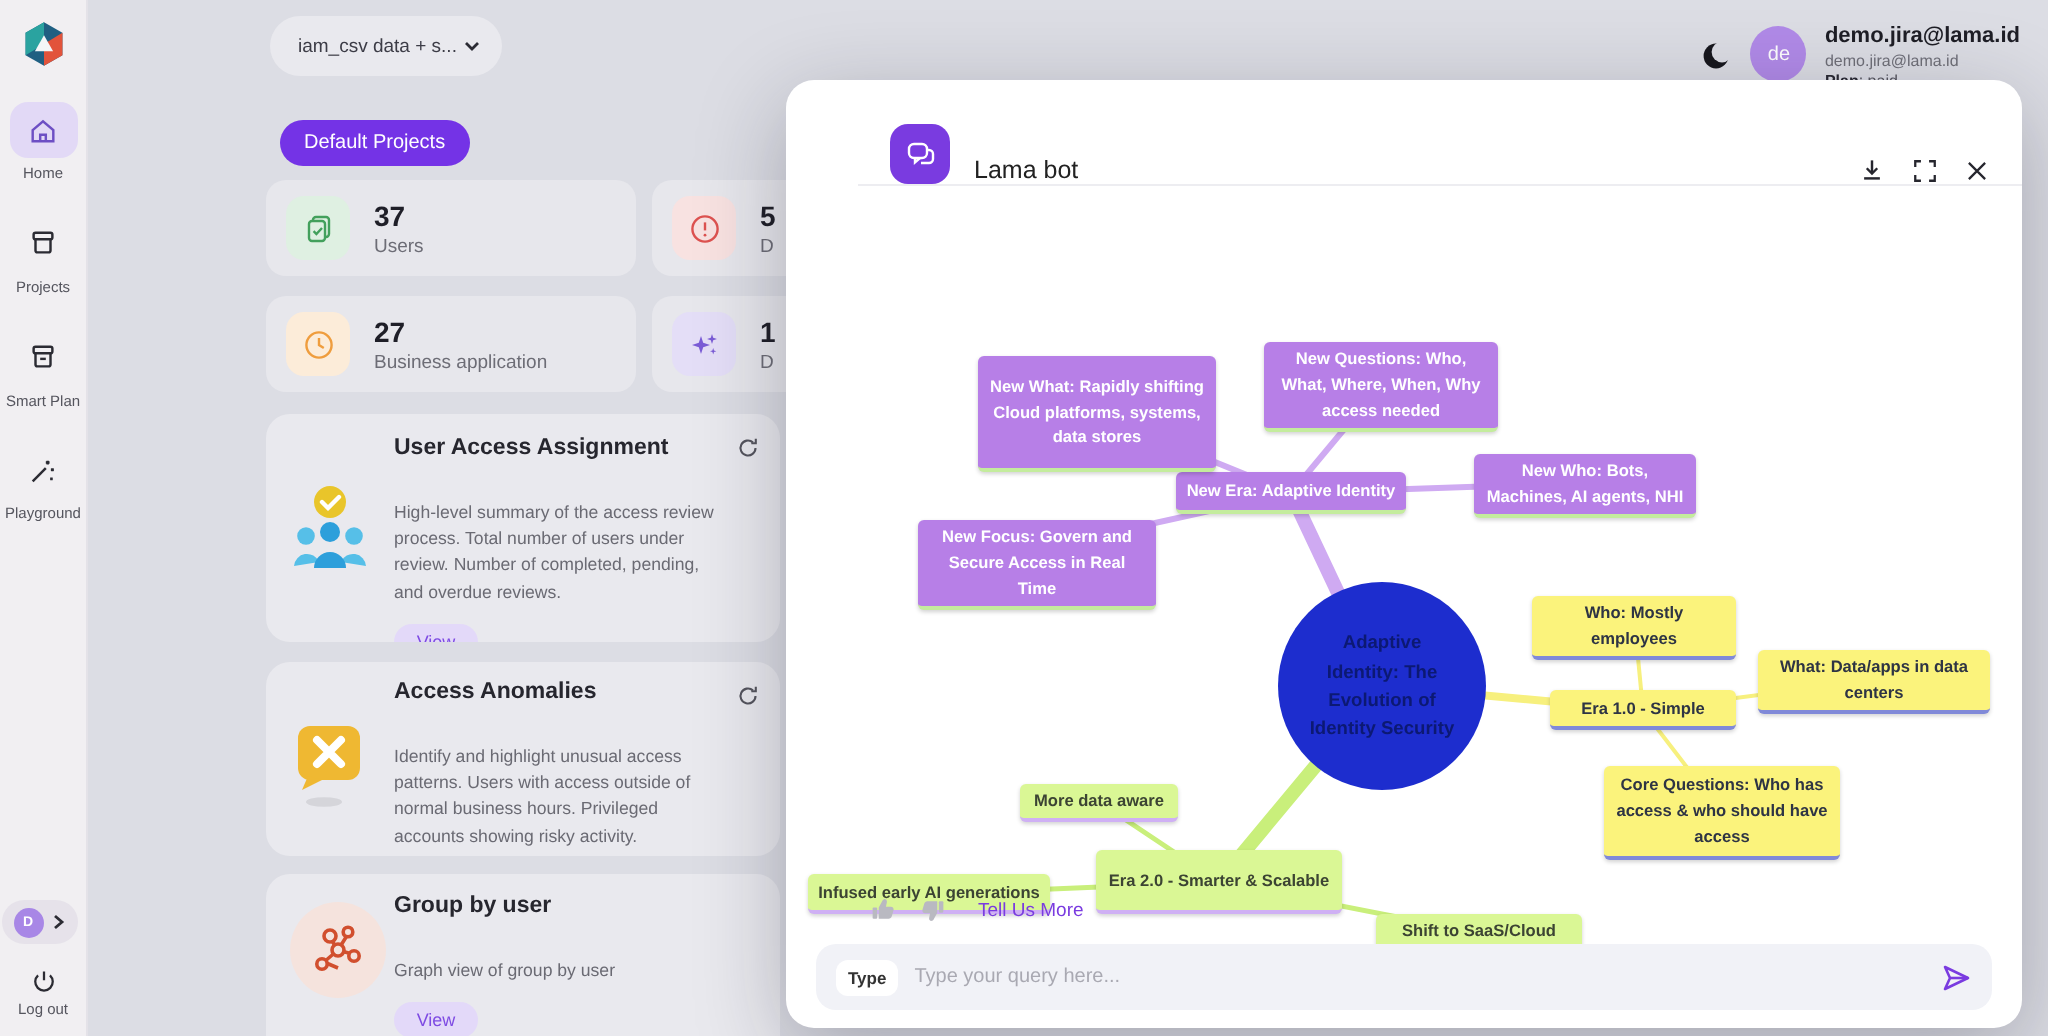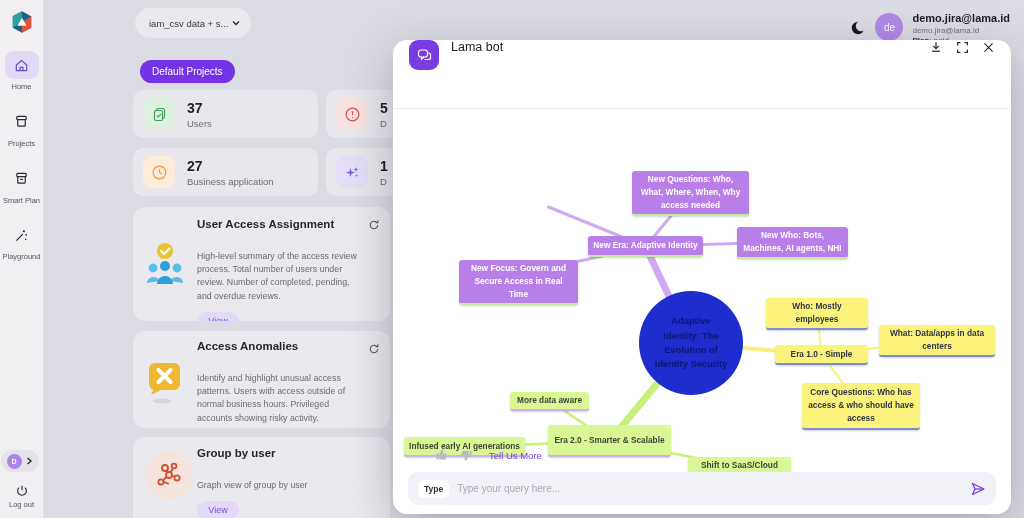--- a/index.html
+++ b/index.html
@@ -66,21 +66,21 @@
     margin-top:9px; width:42px; height:18px; border:none; border-radius:9px;
     background:#e3d9f9; color:#7e4be3; font-size:9px; cursor:pointer;
   }
   .graph-icon-circle { width:48px; height:48px; border-radius:50%; background:#f5e3dd; display:flex; align-items:center; justify-content:center; }
   
   .modal {
     position:absolute; left:393px; top:40px; width:618px; height:474px;
     background:#ffffff; border-radius:14px; z-index:10;
     box-shadow:0 12px 45px rgba(20,20,40,.28);
   }
-  .modal-header { height:69px; display:flex; align-items:flex-start; padding:0 16px; border-bottom:1px solid #ededf1; }
+  .modal-header { height:53px; display:flex; align-items:flex-end; padding:0 16px; border-bottom:1px solid #ededf1;margin-left:36px; }
   .bot-badge { width:30px; height:30px; border-radius:9px; background:#7a3be0; display:flex; align-items:center; justify-content:center; }
   .modal-title { font-size:12.5px; color:#222; margin-left:12px; flex:1; }
   .header-actions { display:flex; align-items:center; gap:13px; }
   .header-actions > span { cursor:pointer; display:flex; }
   .mindmap { position:absolute; left:0; top:53px; width:618px; height:350px; }
   .mindmap svg.edges { position:absolute; left:0; top:-53px; width:618px; height:474px; }
   .mm-node {
     position:absolute; display:flex; align-items:center; justify-content:center;
     text-align:center; font-weight:bold; font-size:8.3px; line-height:1.55;
     border-radius:3px; padding:2px 5px;
@@ -364,20 +364,21 @@
         <line x1="428.5" y1="315" x2="544" y2="300" stroke="#f7f07e" stroke-width="2" stroke-linecap="round"></line>
         <line x1="428.5" y1="315" x2="468" y2="366.5" stroke="#f7f07e" stroke-width="2" stroke-linecap="round"></line>
         <line x1="298" y1="303" x2="216.5" y2="401" stroke="#c9ef7b" stroke-width="7" stroke-linecap="round"></line>
         <line x1="216.5" y1="401" x2="156.5" y2="361" stroke="#c9ef7b" stroke-width="2.5" stroke-linecap="round"></line>
         <line x1="216.5" y1="401" x2="71.5" y2="407" stroke="#c9ef7b" stroke-width="2.5" stroke-linecap="round"></line>
         <line x1="216.5" y1="401" x2="346.5" y2="426.5" stroke="#c9ef7b" stroke-width="2.5" stroke-linecap="round"></line>
       </svg>
 
   <div class="mm-node mm-center" style="left: 246px; top: 198px; width: 104px; min-height: 104px; height: 104px;">Adaptive Identity: The Evolution of Identity Security</div>
       <div class="mm-node mm-purple" style="left: 195px; top: 143px; width: 115px; min-height: 21px;">New Era: Adaptive Identity</div>
+      <div class="mm-node mm-purple" style="left: 96px; top: 85px; width: 119px; min-height: 58px;">New What: Rapidly shifting Cloud platforms, systems, data stores</div>
       <div class="mm-node mm-purple" style="left: 239px; top: 78px; width: 117px; min-height: 43px;">New Questions: Who, What, Where, When, Why access needed</div>
       <div class="mm-node mm-purple" style="left: 344px; top: 134px; width: 111px; min-height: 29px;">New Who: Bots, Machines, AI agents, NHI</div>
       <div class="mm-node mm-purple" style="left: 66px; top: 167px; width: 119px; min-height: 29px;">New Focus: Govern and Secure Access in Real Time</div>
       <div class="mm-node mm-yellow" style="left: 382px; top: 252px; width: 93px; min-height: 20px;">Era 1.0 - Simple</div>
       <div class="mm-node mm-yellow" style="left: 373px; top: 205px; width: 102px; min-height: 20px;">Who: Mostly employees</div>
       <div class="mm-node mm-yellow" style="left: 486px; top: 232px; width: 116px; min-height: 30px;">What: Data/apps in data centers</div>
       <div class="mm-node mm-yellow" style="left: 409px; top: 290px; width: 118px; min-height: 47px;">Core Questions: Who has access &amp; who should have access</div>
       <div class="mm-node mm-green" style="left: 155px; top: 332px; width: 123px; min-height: 32px;">Era 2.0 - Smarter &amp; Scalable</div>
       <div class="mm-node mm-green" style="left: 117px; top: 299px; width: 79px; min-height: 18px;">More data aware</div>
       <div class="mm-node mm-green" style="left: 11px; top: 344px; width: 121px; min-height: 20px;">Infused early AI generations</div>

